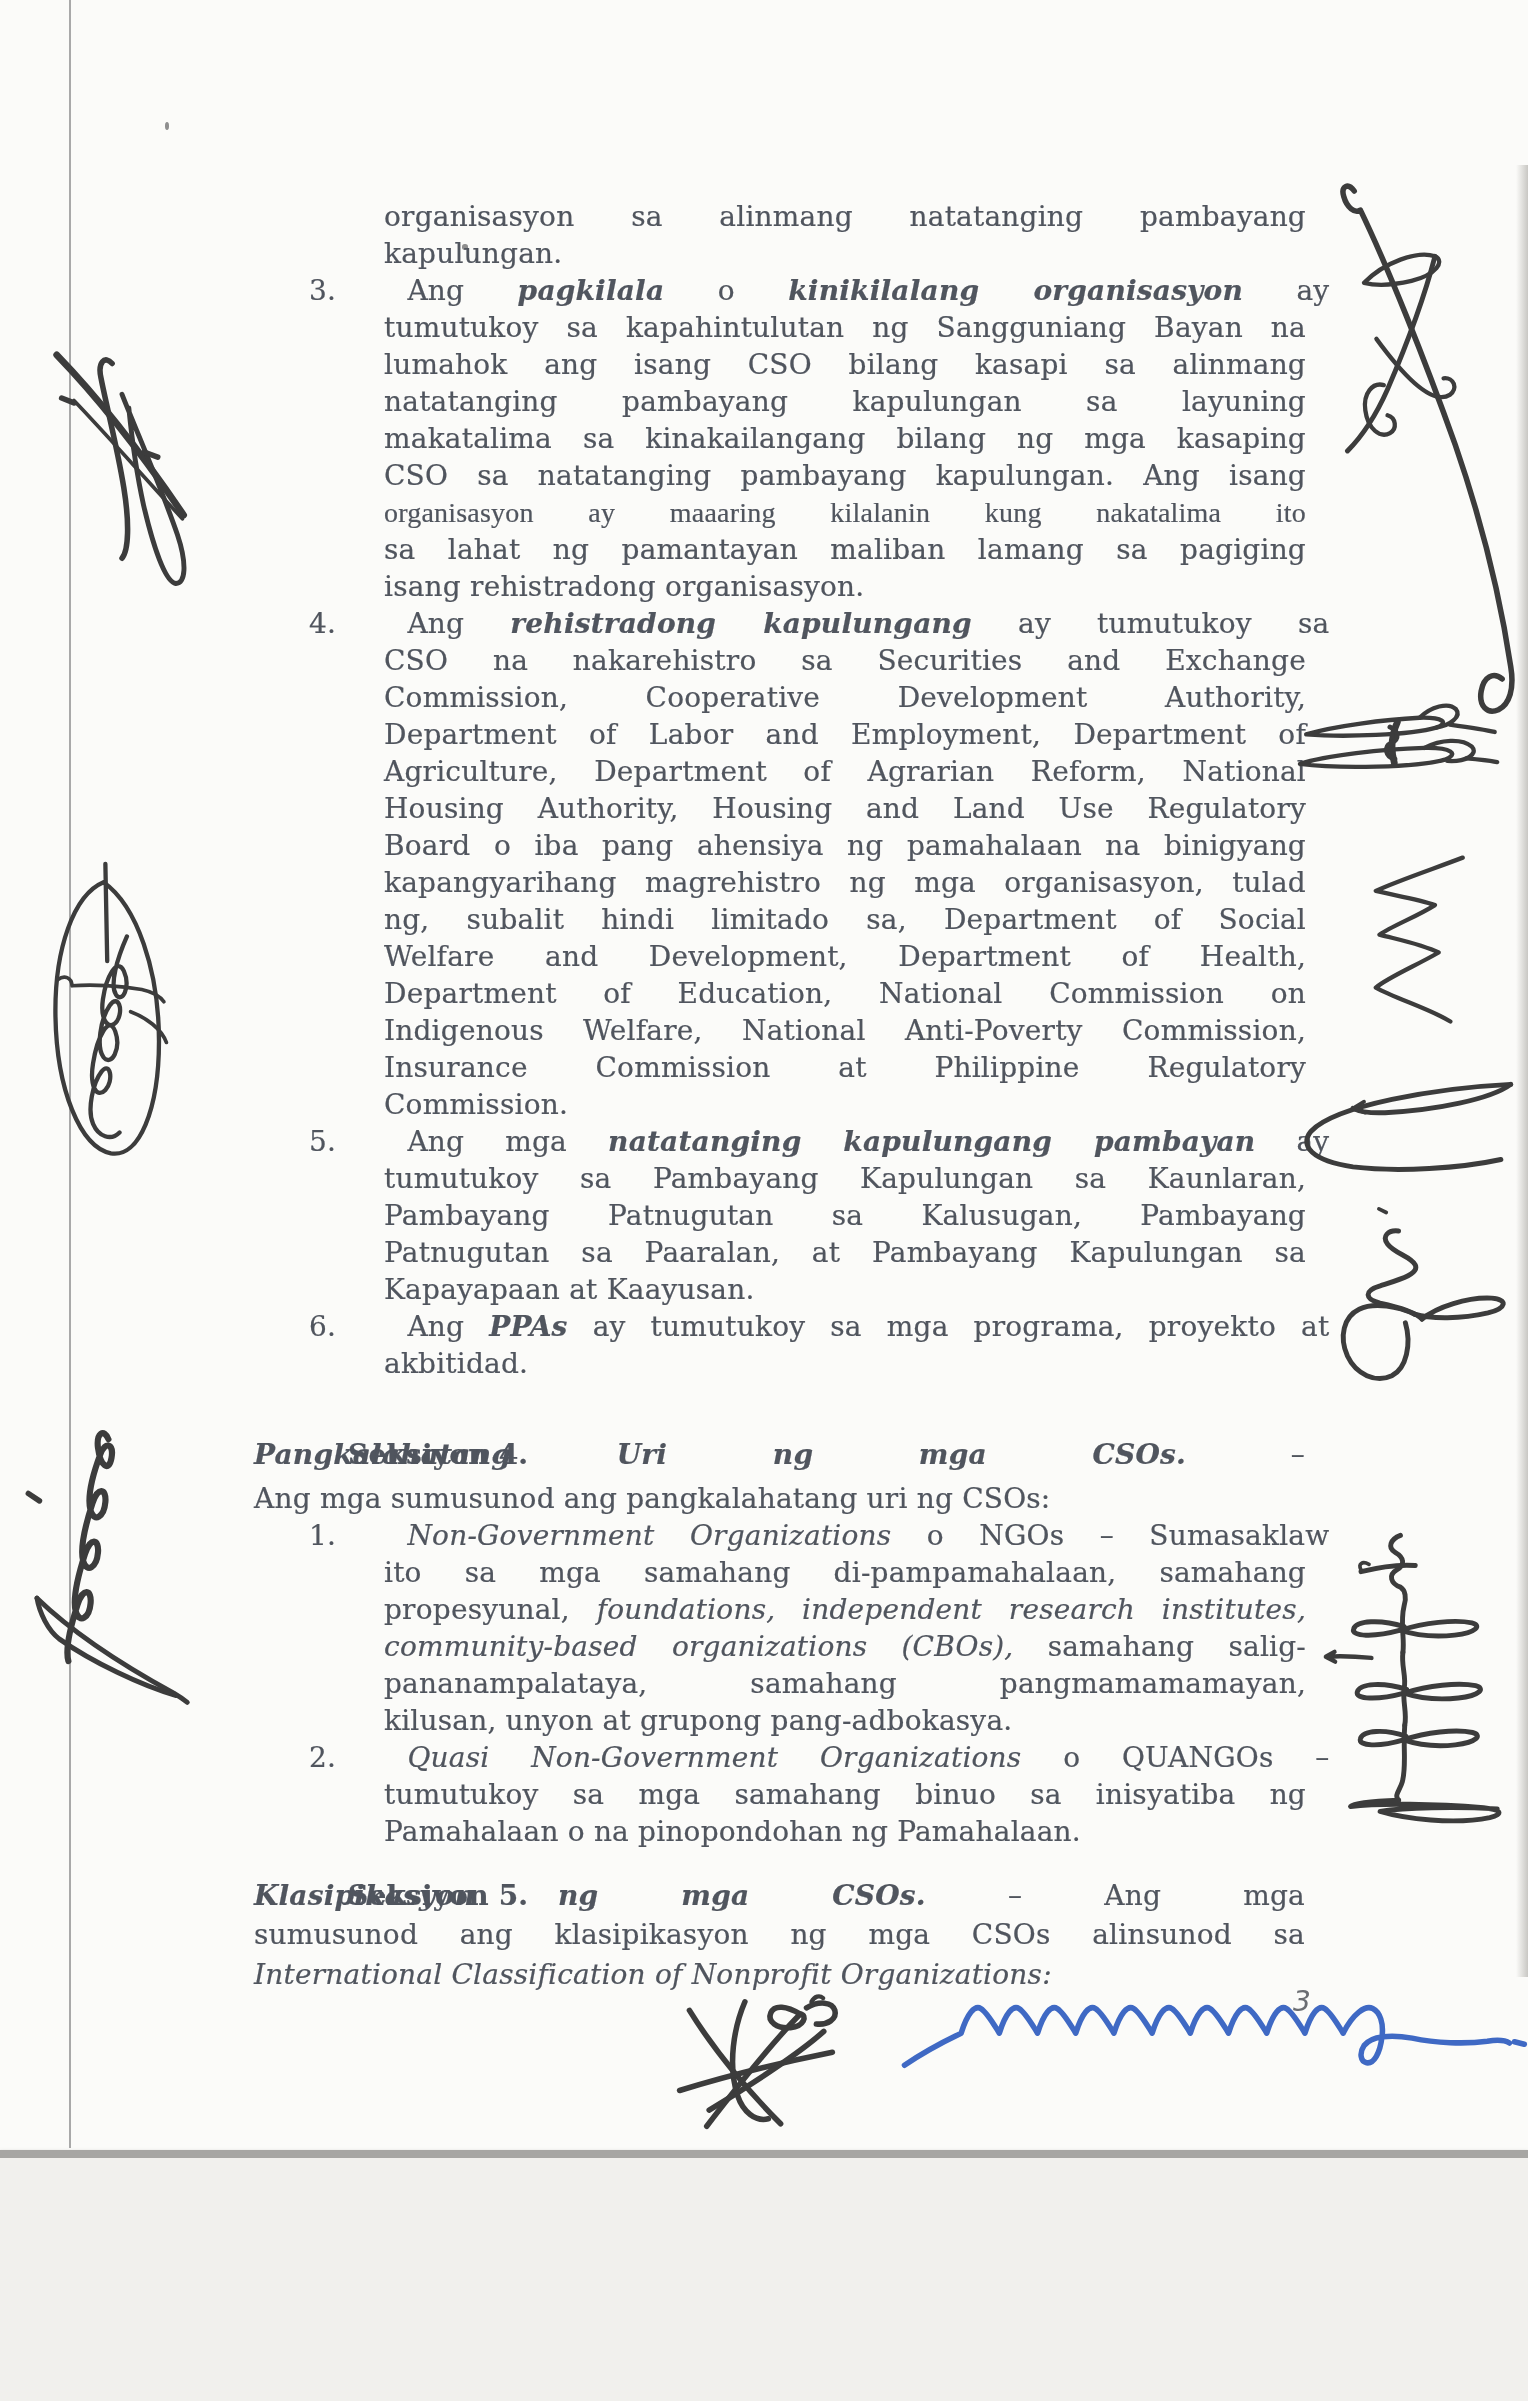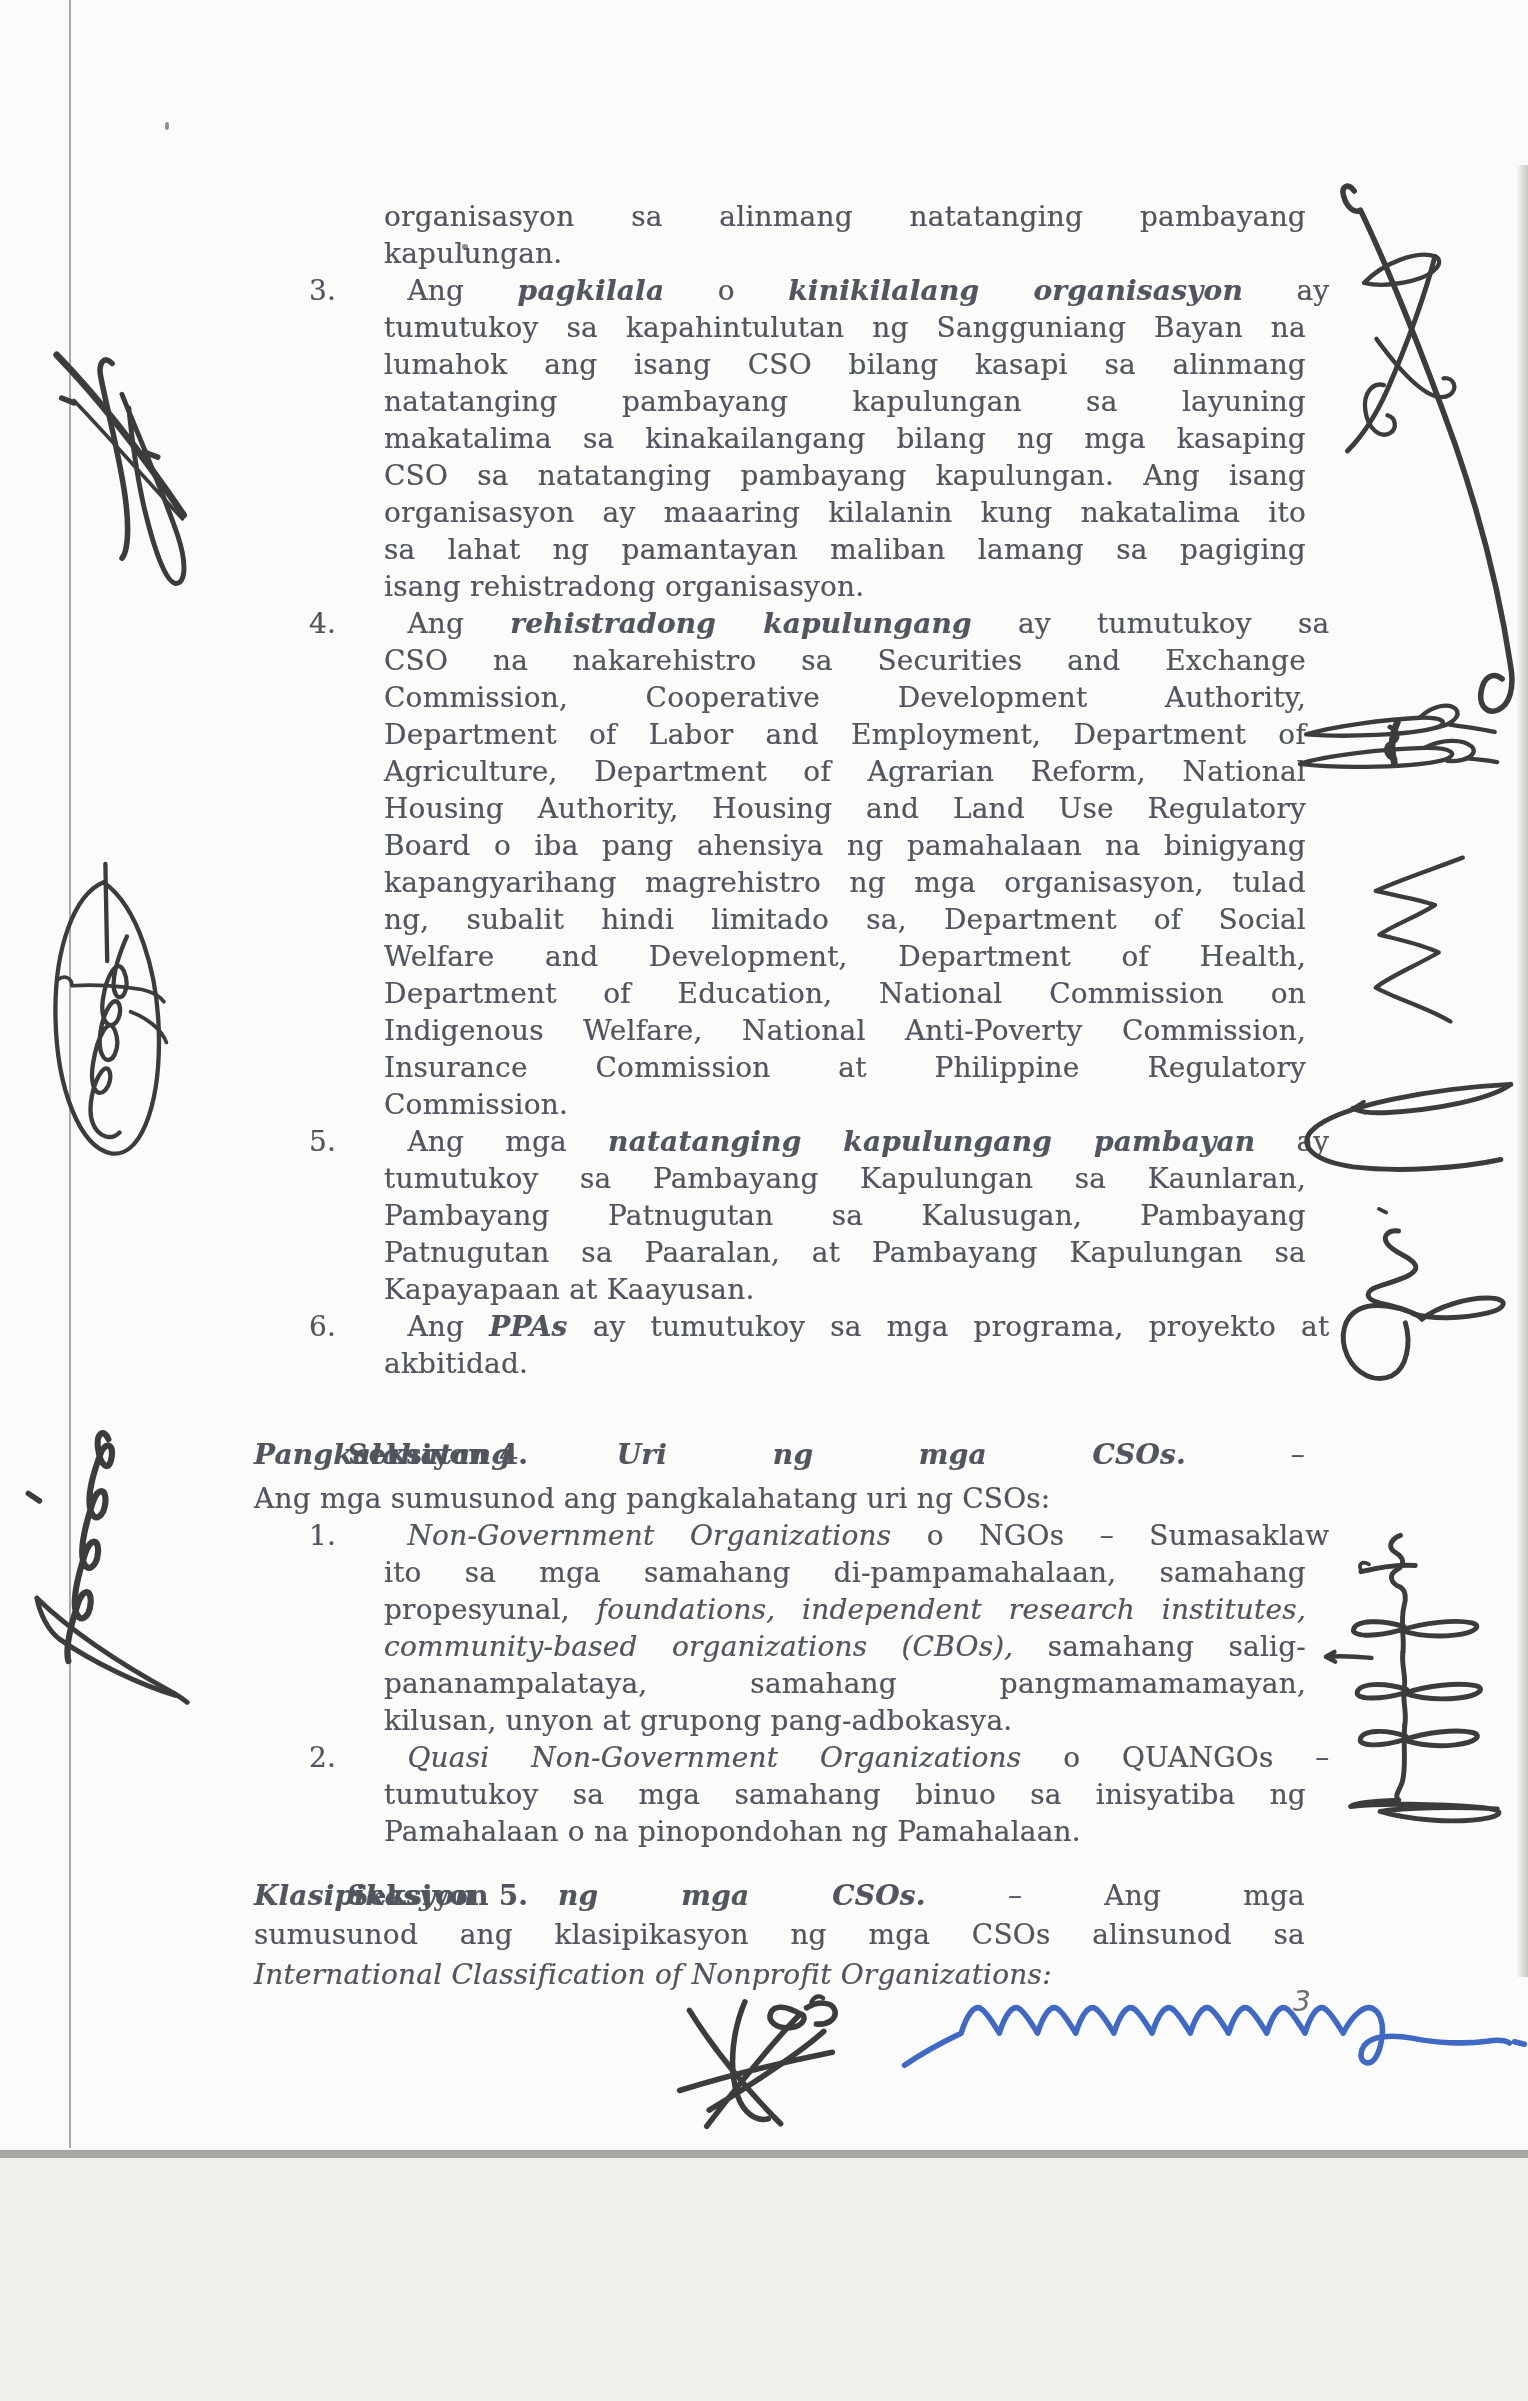--- a/index.html
+++ b/index.html
@@ -52,21 +52,21 @@
 
 <div class="text-layer" id="text-layer">
     <div class="line w-num jl" style="top: 198px;"><span class="sg-r">organisasyon sa alinmang natatanging pambayang</span></div>
     <div class="line w-num ll" style="top: 235px;"><span class="sg-r">kapulungan.</span></div>
     <div class="line w-num jl fi" style="top: 272px;"><span class="num">3.</span><span class="sg-r">Ang </span><span class="sg-bi">pagkilala</span><span class="sg-r"> o </span><span class="sg-bi">kinikilalang organisasyon</span><span class="sg-r"> ay</span></div>
     <div class="line w-num jl" style="top: 309px;"><span class="sg-r">tumutukoy sa kapahintulutan ng Sangguniang Bayan na</span></div>
     <div class="line w-num jl" style="top: 346px;"><span class="sg-r">lumahok ang isang CSO bilang kasapi sa alinmang</span></div>
     <div class="line w-num jl" style="top: 383px;"><span class="sg-r">natatanging pambayang kapulungan sa layuning</span></div>
     <div class="line w-num jl" style="top: 420px;"><span class="sg-r">makatalima sa kinakailangang bilang ng mga kasaping</span></div>
     <div class="line w-num jl" style="top: 457px;"><span class="sg-r">CSO sa natatanging pambayang kapulungan. Ang isang</span></div>
-    <div class="line w-num jl" style="top: 494px;"><span class="sg-r">organisasyon ay maaaring kilalanin kung nakatalima ito</span></div>
+    <div class="line w-num jl" style="top: 494px; font-family: Liberation Serif, serif;"><span class="sg-r">organisasyon ay maaaring kilalanin kung nakatalima ito</span></div>
     <div class="line w-num jl" style="top: 531px;"><span class="sg-r">sa lahat ng pamantayan maliban lamang sa pagiging</span></div>
     <div class="line w-num ll" style="top: 568px;"><span class="sg-r">isang rehistradong organisasyon.</span></div>
     <div class="line w-num jl fi" style="top: 605px;"><span class="num">4.</span><span class="sg-r">Ang </span><span class="sg-bi">rehistradong kapulungang</span><span class="sg-r"> ay tumutukoy sa</span></div>
     <div class="line w-num jl" style="top: 642px;"><span class="sg-r">CSO na nakarehistro sa Securities and Exchange</span></div>
     <div class="line w-num jl" style="top: 679px;"><span class="sg-r">Commission, Cooperative Development Authority,</span></div>
     <div class="line w-num jl" style="top: 716px;"><span class="sg-r">Department of Labor and Employment, Department of</span></div>
     <div class="line w-num jl" style="top: 753px;"><span class="sg-r">Agriculture, Department of Agrarian Reform, National</span></div>
     <div class="line w-num jl" style="top: 790px;"><span class="sg-r">Housing Authority, Housing and Land Use Regulatory</span></div>
     <div class="line w-num jl" style="top: 827px;"><span class="sg-r">Board o iba pang ahensiya ng pamahalaan na binigyang</span></div>
     <div class="line w-num jl" style="top: 864px;"><span class="sg-r">kapangyarihang magrehistro ng mga organisasyon, tulad</span></div>

